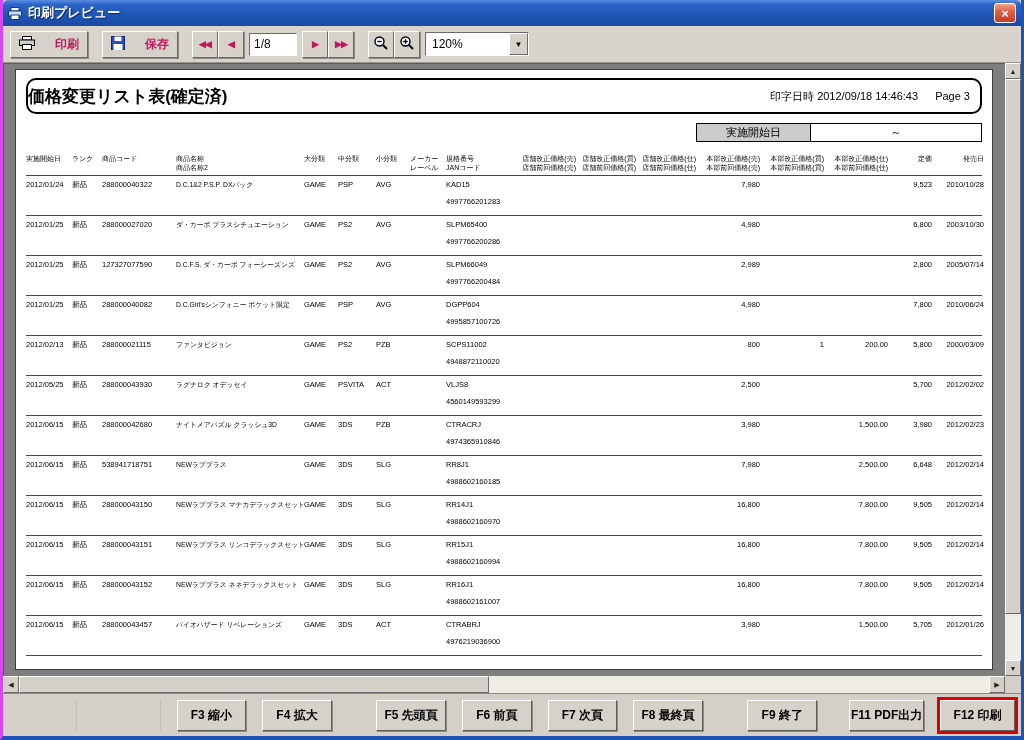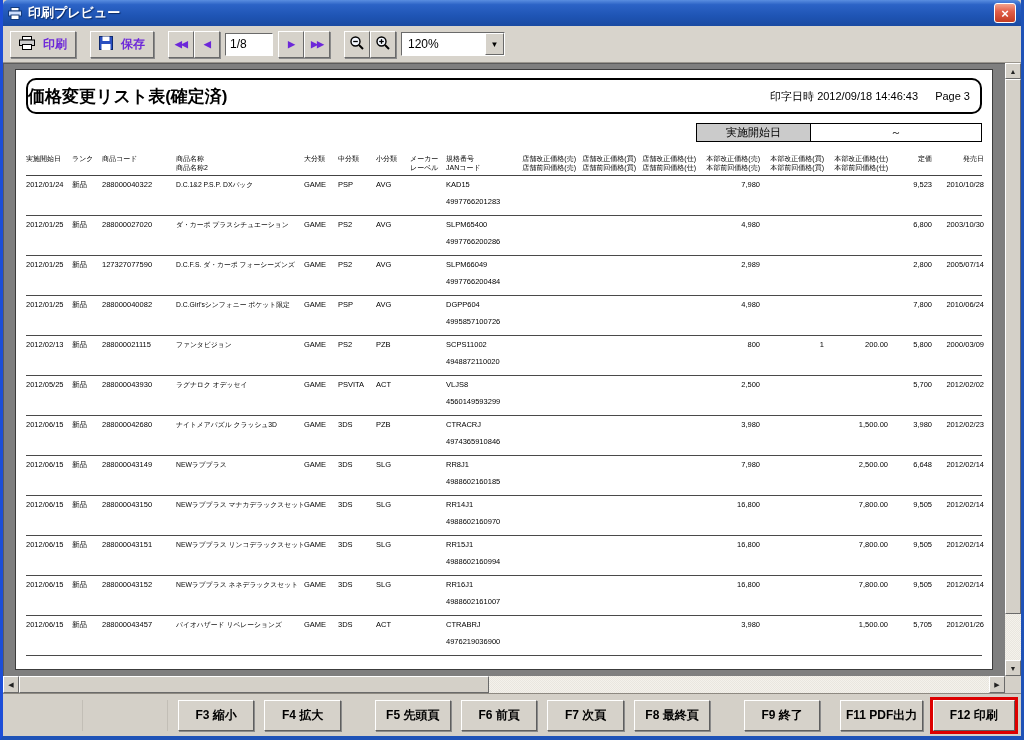--- a/index.html
+++ b/index.html
@@ -1,38 +1,38 @@
 <!DOCTYPE html>
 <html><head>
 <meta charset="utf-8">
 <style>
   * { margin:0; padding:0; box-sizing:border-box; }
   html,body { width:1024px; height:740px; overflow:hidden;
     font-family:"Liberation Sans","DejaVu Sans",sans-serif; }
 
   .window { width:1024px; height:740px; display:flex; flex-direction:column;
     background:#d4d0c8;
-    border-left:3px solid #1d4ed8; border-right:3px solid #1e52b7; border-bottom:4px solid #1e52b7; }
+    border-left:3px solid #d946ef; border-right:3px solid #1e52b7; border-bottom:4px solid #1e52b7; }
 
   
   .titlebar { height:26px; flex:0 0 26px; display:flex; align-items:center; padding:0 5px;
     background:linear-gradient(180deg,#5a8ee0 0%,#2c63c6 18%,#1f55b5 60%,#1a4aa2 100%);
     border-radius:5px 5px 0 0; color:#fff; }
   .titlebar .app-icon { width:16px; height:14px; margin-right:4px; display:flex; align-items:center; }
   .title-text { font-size:13px; font-weight:bold; text-shadow:1px 1px 1px #0a2a66; }
   .close-btn { margin-left:auto; width:22px; height:20px; border-radius:3px;
     background:linear-gradient(180deg,#f3a38d 0%,#e2604a 40%,#c33c22 100%);
     border:1px solid #fff; color:#fff; font-size:13px; font-weight:bold;
     display:flex; align-items:center; justify-content:center; cursor:pointer; }
 
   
   .toolbar { height:37px; flex:0 0 37px; background:#d8d4cc; border-bottom:1px solid #9a968e;
     display:flex; align-items:center; padding:0 7px; }
-  .tb-btn { height:27px; background:#d6d2ca; display:flex; align-items:center; gap:8px;
-    padding:0 8px; font-size:12px; font-weight:bold; color:#6d28d9; cursor:pointer;
+  .tb-btn { height:27px; background:#d6d2ca; display:flex; align-items:center; gap:20px;
+    padding:0 8px; font-size:12px; font-weight:bold; color:#be185d; cursor:pointer;
     border:1px solid; border-color:#ffffff #6a6a6a #6a6a6a #ffffff; box-shadow:1px 1px 0 #8a8a8a;text-align:center; }
   .tb-btn.sq { width:26px; padding:0; justify-content:center; }
   .tb-btn .glyph { font-size:9px; letter-spacing:-1px; }
   .tb-space { width:14px; }
   .tb-space-sm { width:5px; }
   .page-box { width:48px; height:23px; background:#fff; border:1px solid;
     border-color:#6a6a6a #ffffff #ffffff #6a6a6a; font-size:12px; padding:0 4px;
     font-family:"Liberation Sans",sans-serif; }
   .zoom-combo { height:24px; width:104px; display:flex; background:#fff;
     border:1px solid; border-color:#6a6a6a #ffffff #ffffff #6a6a6a; }
@@ -86,21 +86,21 @@
 
   .vscroll { position:absolute; right:0; top:0; width:16px; height:100%;
     display:flex; flex-direction:column; background:#ece9e2; }
   .vscroll .sb-btn { width:16px; height:16px; }
   .sb-track-v { flex:1; position:relative; background:repeating-conic-gradient(#e9e6df 0% 25%, #f4f2ec 0% 50%) 0 0/2px 2px; }
   .sb-thumb-v { position:absolute; top:0; left:0; width:16px; height:92%; background:#d4d0c8;
     border:1px solid; border-color:#ffffff #6a6a6a #6a6a6a #ffffff; cursor:grab; }
 
   
   .fnbar { height:43px; flex:0 0 43px; background:#d4d0c8; border-top:1px solid #8e8a82;
-    display:flex; align-items:center; padding:0 6px; gap:10px; }
+    display:flex; align-items:center; padding:0 6px; gap:16px; }
   .fn-btn { width:78px; height:31px; background:#d6d2ca; font-size:12px; font-weight:bold;
     color:#000; display:flex; align-items:center; justify-content:center; cursor:pointer;
     border:1px solid; border-color:#ffffff #5e5e5e #5e5e5e #ffffff; box-shadow:1px 1px 0 #8a8a8a;
     white-space:nowrap; font-family:"Liberation Sans",sans-serif; }
   .fn-btn.wide { width:84px; }
   .fn-btn.highlight { box-shadow:0 0 0 3px #dd0000; }
   .fn-empty { width:76px; height:31px; border-right:1px solid #c2beb6; }
   .fn-gap { width:14px; height:31px; }
   .fn-gap-wide { flex:1; height:31px; }
 </style>
@@ -412,21 +412,21 @@
     <div class="tcell ar"><span>3,980</span></div>
     <div class="tcell ar"><span></span></div>
     <div class="tcell ar"><span>1,500.00</span></div>
     <div class="tcell ar"><span>3,980</span></div>
     <div class="tcell ar"><span>2012/02/23</span></div>
   </div>
 
   <div class="grid17 trow">
     <div class="tcell"><span>2012/06/15</span></div>
     <div class="tcell"><span>新品</span></div>
-    <div class="tcell"><span>288000043149</span></div>
+    <div class="tcell"><span>538941718751</span></div>
     <div class="tcell name"><span class="l1">NEWラブプラス</span><span class="l2"></span></div>
     <div class="tcell"><span>GAME</span></div>
     <div class="tcell"><span>3DS</span></div>
     <div class="tcell"><span>SLG</span></div>
     <div class="tcell"><span></span></div>
     <div class="tcell"><span class="l1">RR8J1</span><span class="l2">4988602160185</span></div>
     <div class="tcell ar"><span></span></div>
     <div class="tcell ar"><span></span></div>
     <div class="tcell ar"><span></span></div>
     <div class="tcell ar"><span>7,980</span></div>

